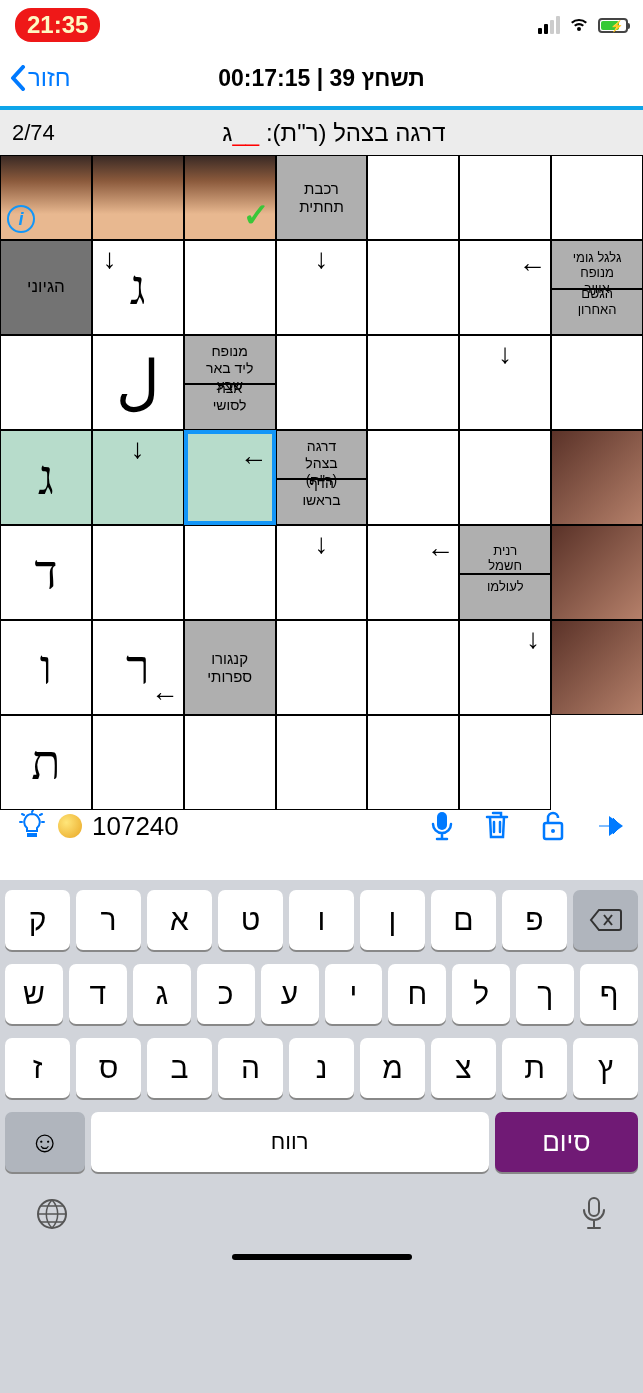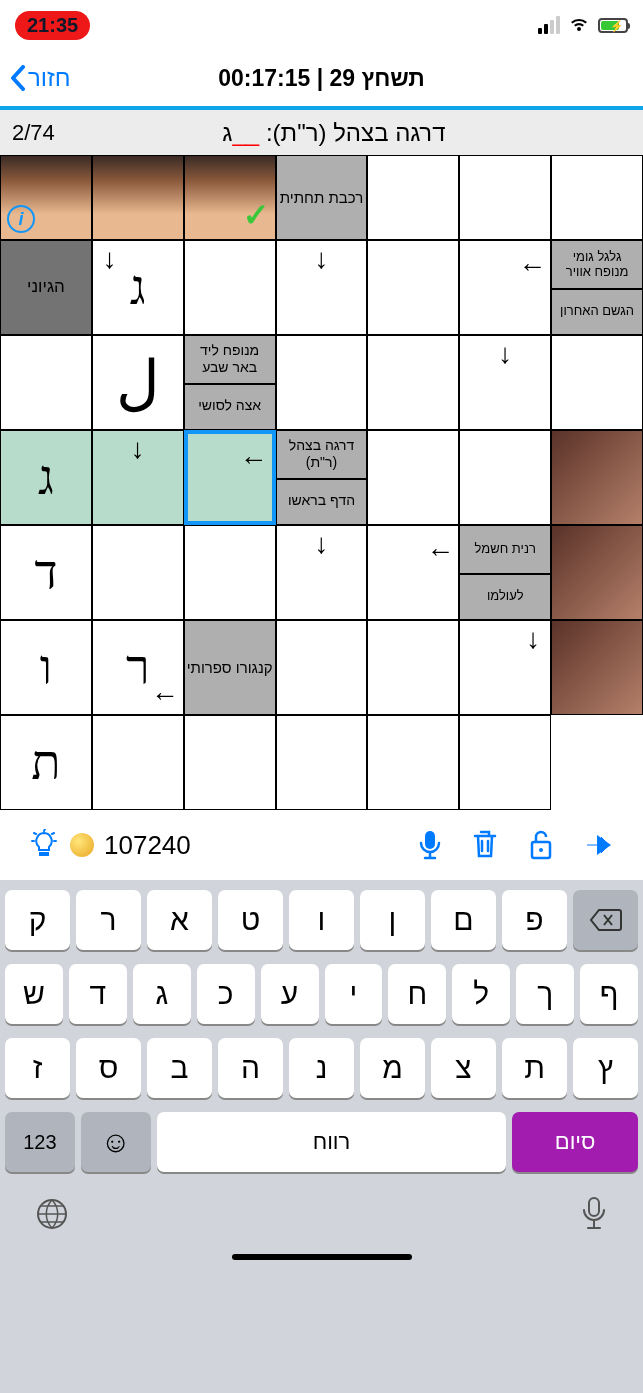--- a/index.html
+++ b/index.html
@@ -1,67 +1,67 @@
 <!DOCTYPE html>
 <html><head>
 <meta charset="utf-8">
 <style>
 *{box-sizing:border-box;margin:0;padding:0;font-family:-apple-system,Helvetica,Arial,sans-serif}
 body{width:643px;height:1393px;background:#fff;overflow:hidden;display:flex;flex-direction:column}
 .status{height:50px;display:flex;align-items:center;justify-content:space-between;padding:0 15px}
-.time-pill{background:#ef1818;color:#0f172a;border-radius:16px;padding:3px 12px;font-size:20px;font-weight:600}
+.time-pill{background:#ef1818;color:#fef9c3;border-radius:16px;padding:3px 12px;font-size:24px;font-weight:600}
 .st-r{display:flex;gap:8px;align-items:center}
 .bars{display:inline-flex;align-items:flex-end;gap:2px}
 .bars span{width:4px;background:#ccc;border-radius:1px}
 .bars span:nth-child(1){height:6px;background:#000}
 .bars span:nth-child(2){height:10px;background:#000}
 .bars span:nth-child(3){height:14px}.bars span:nth-child(4){height:18px}
 .bat{width:30px;height:15px;border:2px solid #444;border-radius:4px;position:relative;display:flex;align-items:center;padding:1px}
 .bat::after{content:"";position:absolute;right:-4px;top:3px;width:3px;height:6px;background:#444;border-radius:0 2px 2px 0}
 .batf{height:100%;width:75%;background:#36c936;border-radius:2px;position:relative}
 .bolt{position:absolute;left:9px;top:-1px;color:#fff;font-size:11px}
 .nav{height:60px;border-bottom:4px solid #0ea5e9;display:flex;align-items:center;justify-content:center;position:relative;padding:0 15px}
 .back{position:absolute;left:10px;color:#007aff;font-size:24px;display:flex;align-items:center;gap:2px}
 .back svg{stroke:#007aff}
 .title{font-size:23px;font-weight:700}
 .clue{height:45px;background:#ececec;display:flex;align-items:center;padding:0 30px 0 12px;direction:rtl}
 .clue-t{font-size:24px;flex:1;text-align:center}
 .clue-t .blank{color:red}
 .prog{font-size:22px;direction:ltr}
 .grid{display:grid;grid-template-columns:repeat(7,1fr);grid-template-rows:85px 95px 95px 95px 95px 95px 95px}
 .c{border:1px solid #000;position:relative;display:flex;align-items:center;justify-content:center;overflow:hidden}
-.clue-cell{background:#afafaf;font-size:15px;text-align:center;line-height:1.2;padding:0;direction:rtl;flex-direction:column}
+.clue-cell{background:#afafaf;font-size:15px;text-align:center;line-height:1.2;padding:18px;direction:rtl;flex-direction:column}
 .clue-cell-l{background:#737373;font-size:17px}
 .letter{font-family:cursive;font-size:48px}
 .hl{background:#b7dccb}
 .active{background:#b7dccb;border:4px solid #1296f8}
 .img-cell{background:linear-gradient(180deg,#3a2a25 0%,#8b5a3c 30%,#e8b890 70%)}
 .img-cell2{background:linear-gradient(135deg,#5a3228 0%,#b5806a 100%)}
 .info{position:absolute;left:6px;bottom:6px;width:28px;height:28px;border:2px solid #1296f8;border-radius:50%;display:flex;align-items:center;justify-content:center;color:#1296f8;font-style:italic;font-weight:700;font-size:18px}
 .chk{position:absolute;right:5px;bottom:5px;color:#3ac739;font-size:32px;font-weight:900}
 .arr{position:absolute;font-size:28px}
 .ar-down-l{top:2px;left:10px}
 .ar-down-r{top:2px;right:10px}
 .ar-down-c{top:2px;left:50%;transform:translateX(-50%)}
 .ar-left-t{top:6px;right:4px}
 .ar-left-b{bottom:6px;right:4px}
 .split-h::after{content:"";position:absolute;left:0;right:0;top:50%;border-top:2px solid #000}
 .half{height:50%;display:flex;align-items:center;justify-content:center;width:100%;padding:2px;direction:rtl}
-.tools{height:70px;display:flex;align-items:center;justify-content:space-between;padding:0 28px}
+.tools{height:70px;display:flex;align-items:flex-start;justify-content:space-between;padding:0 16px}
 .tl{display:flex;gap:10px;align-items:center}
 .coin{width:24px;height:24px;border-radius:50%;background:radial-gradient(circle at 35% 35%,#ffe67a,#e9a623)}
 .coins{font-size:26px}
 .tr{display:flex;gap:28px;align-items:center}
 .ic{color:#007aff}
 .kb{background:#d1d4da;flex:1;padding:10px 5px;display:flex;flex-direction:column;gap:14px}
 .kr{display:flex;gap:6px}
 .k{flex:1;height:60px;background:#fff;border-radius:7px;display:flex;align-items:center;justify-content:center;font-size:30px;box-shadow:0 2px 0 #888}
 .k-d{background:#b0b5bd}
 .k-sp{flex:5}
-.k-done{background:#a21caf;color:#fff;font-size:22px;flex:1.8}
+.k-done{background:#701a75;color:#fff;font-size:26px;flex:1.8}
 .k-num{flex:1;font-size:20px}
 .kb-bot{display:flex;justify-content:space-between;padding:10px 30px 5px;align-items:center}
 .home-ind{width:180px;height:6px;background:#000;border-radius:4px;margin:3px auto}
 </style>
 </head>
 <body>
 
 <div class="status">
   <span class="time-pill">21:35</span>
   <div class="st-r">
@@ -82,21 +82,21 @@
   </div>
 </div>
 
 <div class="nav">
   <div class="back">
     <svg width="16" height="26" viewBox="0 0 16 26" fill="none">
         <path d="M13 2 L3 13 L13 24" stroke-width="4" stroke-linecap="round" stroke-linejoin="round"></path>
       </svg>
     <span>חזור</span>
   </div>
-  <span class="title">תשחץ 29 | 00:17:15</span>
+  <span class="title">תשחץ 39 | 00:17:15</span>
 </div>
 
 <div class="clue">
   <span class="clue-t">
     <span>דרגה בצהל (ר"ת): </span><span class="blank">__</span><span>ג</span>
   </span>
   <span class="prog">2/74</span>
 </div>
 
 <div class="grid">
@@ -267,21 +267,20 @@
       <div class="k">ס</div>
       <div class="k">ב</div>
       <div class="k">ה</div>
       <div class="k">נ</div>
       <div class="k">מ</div>
       <div class="k">צ</div>
       <div class="k">ת</div>
       <div class="k">ץ</div>
     </div>
   <div class="kr">
-    <div class="k k-d k-num">123</div>
     <div class="k k-d" style="flex:1">☺</div>
     <div class="k k-sp" style="font-size:22px">רווח</div>
     <div class="k k-done">סיום</div>
   </div>
   <div class="kb-bot">
     <svg width="34" height="34" viewBox="0 0 34 34">
         <circle cx="17" cy="17" r="14" stroke="#555" stroke-width="2" fill="none"></circle>
         <path d="M3 17h28M17 3a20 20 0 010 28M17 3a20 20 0 000 28M5 9h24M5 25h24" stroke="#555" stroke-width="1.5" fill="none"></path>
       </svg>
     <svg width="28" height="36" viewBox="0 0 28 36">

